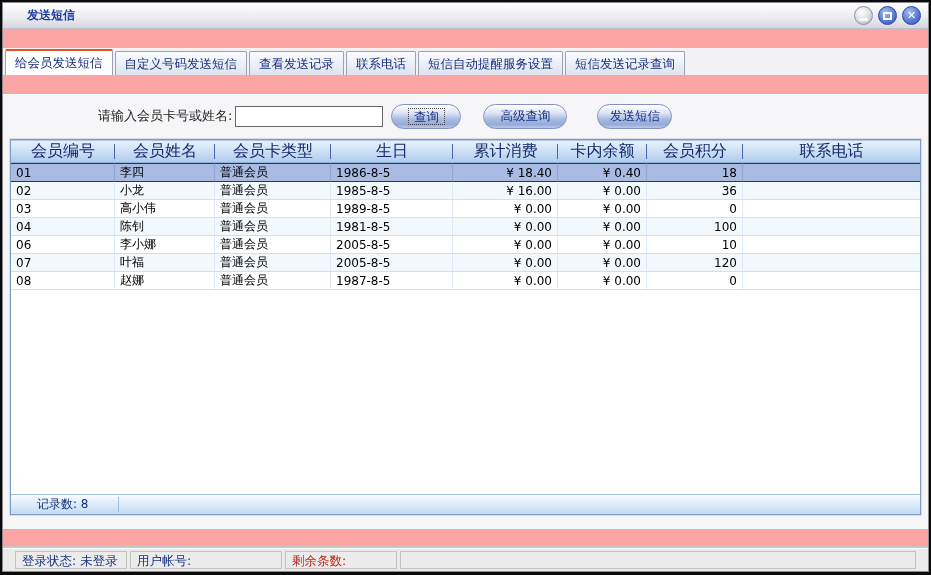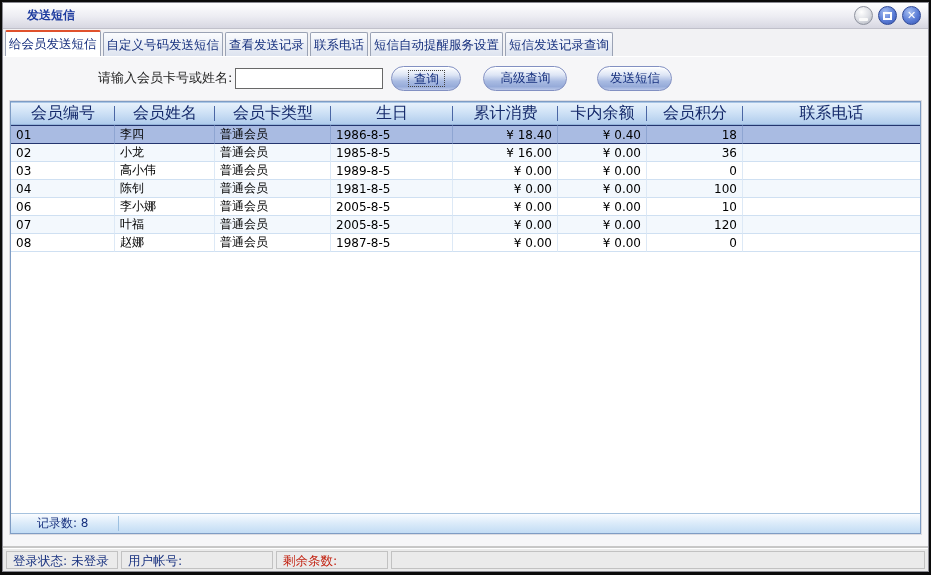--- a/index.html
+++ b/index.html
@@ -1,41 +1,41 @@
 <!DOCTYPE html>
 <html><head>
 <meta charset="utf-8">
 <style>
   * { margin:0; padding:0; box-sizing:border-box; }
   body { font-family:"DejaVu Sans","Liberation Sans",sans-serif; background:#fff; }
 
   .screen { width:931px; height:575px; position:relative; background:#0b0b0b; }
   .window { position:absolute; top:2px; left:2px; right:2px; bottom:3px;
-            background:#fca5a5; border:1px solid #8a8a92; display:flex; flex-direction:column; overflow:hidden; }
+            background:#fca5a5; border:1px solid #8a8a92; display:flex; flex-direction:column; overflow:hidden;gap:19px; }
 
   
   .titlebar { height:26px; flex:0 0 26px; display:flex; align-items:center;
               background:linear-gradient(180deg,#ffffff,#ececf2 55%,#d7d7e1);
               border-bottom:1px solid #c0c0ca; }
   .title { margin-left:24px; font-size:12px; font-weight:bold; color:#1c3a9e; }
   .winbtns { margin-left:auto; margin-right:7px; display:flex; gap:5px; }
   .winbtn { width:19px; height:19px; border-radius:50%; display:flex; align-items:center;
             justify-content:center; cursor:pointer; }
   .winbtn.min { background:radial-gradient(circle at 38% 30%, #ffffff, #dcdee4 52%, #aeb2bc 95%);
                 border:1px solid #8e929e; }
   .winbtn.max, .winbtn.close { background:radial-gradient(circle at 38% 30%, #a8c0f0, #5a7cd6 55%, #3a58b4 95%);
                 border:1px solid #2e4896; }
   .min-glyph { width:9px; height:3px; background:#fafafa; border-radius:1px; margin-top:7px; }
   .max-glyph { width:9px; height:8px; border:2px solid #fff; }
   .close-glyph { color:#fff; font-size:11px; font-weight:bold; line-height:1; }
 
   
   .tabbar { height:27px; flex:0 0 27px; display:flex; align-items:flex-end; padding-left:2px;
             background:#f2f2f4; }
-  .tab { height:24px; line-height:23px; padding:0 3px; font-size:12.5px; color:#16307e;
+  .tab { height:24px; line-height:23px; padding:0 9px; font-size:12.5px; color:#16307e;
          background:linear-gradient(180deg,#fbfcfe,#e9edf5 60%,#dde3ef);
          border:1px solid #9aa2b4; border-bottom:none; margin-right:2px;
          border-radius:2px 2px 0 0; cursor:pointer; white-space:nowrap; }
   .tab.active { height:26px; line-height:24px; background:#ffffff;
                 border-top:2px solid #e0512c; color:#142c7c; }
 
   
   .content { flex:1; background:#f6f6f8; display:flex; flex-direction:column;
              padding:0 7px 14px 7px; border-top:1px solid #ffffff; min-height:0; }
 
@@ -77,21 +77,21 @@
   .grid-filler { flex:1; background:#fff; }
 
   .recordbar { height:20px; flex:0 0 20px; position:relative; display:flex; align-items:center;
                background:linear-gradient(180deg,#fafcff 0%,#ddecfa 45%,#c2dcf4 100%);
                border-top:1px solid #a6c2de; font-size:12px; color:#16307e; }
   .recordbar .reclabel { margin-left:26px; }
   .rec-divider { position:absolute; left:107px; top:2px; bottom:2px; width:1px; background:#9cc0e0; }
 
   
   .statusbar { height:23px; flex:0 0 23px; background:#ebebeb; display:flex; align-items:center;
-               padding:0 3px; gap:3px; border-top:1px solid #ffffff; box-shadow:0 -2px 0 #c7c7c7; }
+               padding:0 12px; gap:3px; border-top:1px solid #ffffff; box-shadow:0 -2px 0 #c7c7c7; }
   .panel { height:18px; line-height:17px; border:1px solid #c2c2c2; background:#ebebeb;
            font-size:12.5px; color:#1a3380; padding-left:6px; overflow:hidden; white-space:nowrap; }
   .panel:nth-child(1){ width:112px; } .panel:nth-child(2){ width:152px; }
   .panel:nth-child(3){ width:112px; } .panel:nth-child(4){ flex:1; }
   .panel.red { color:#c22211; }
 </style>
 </head>
 <body>
 
 <div class="screen">

